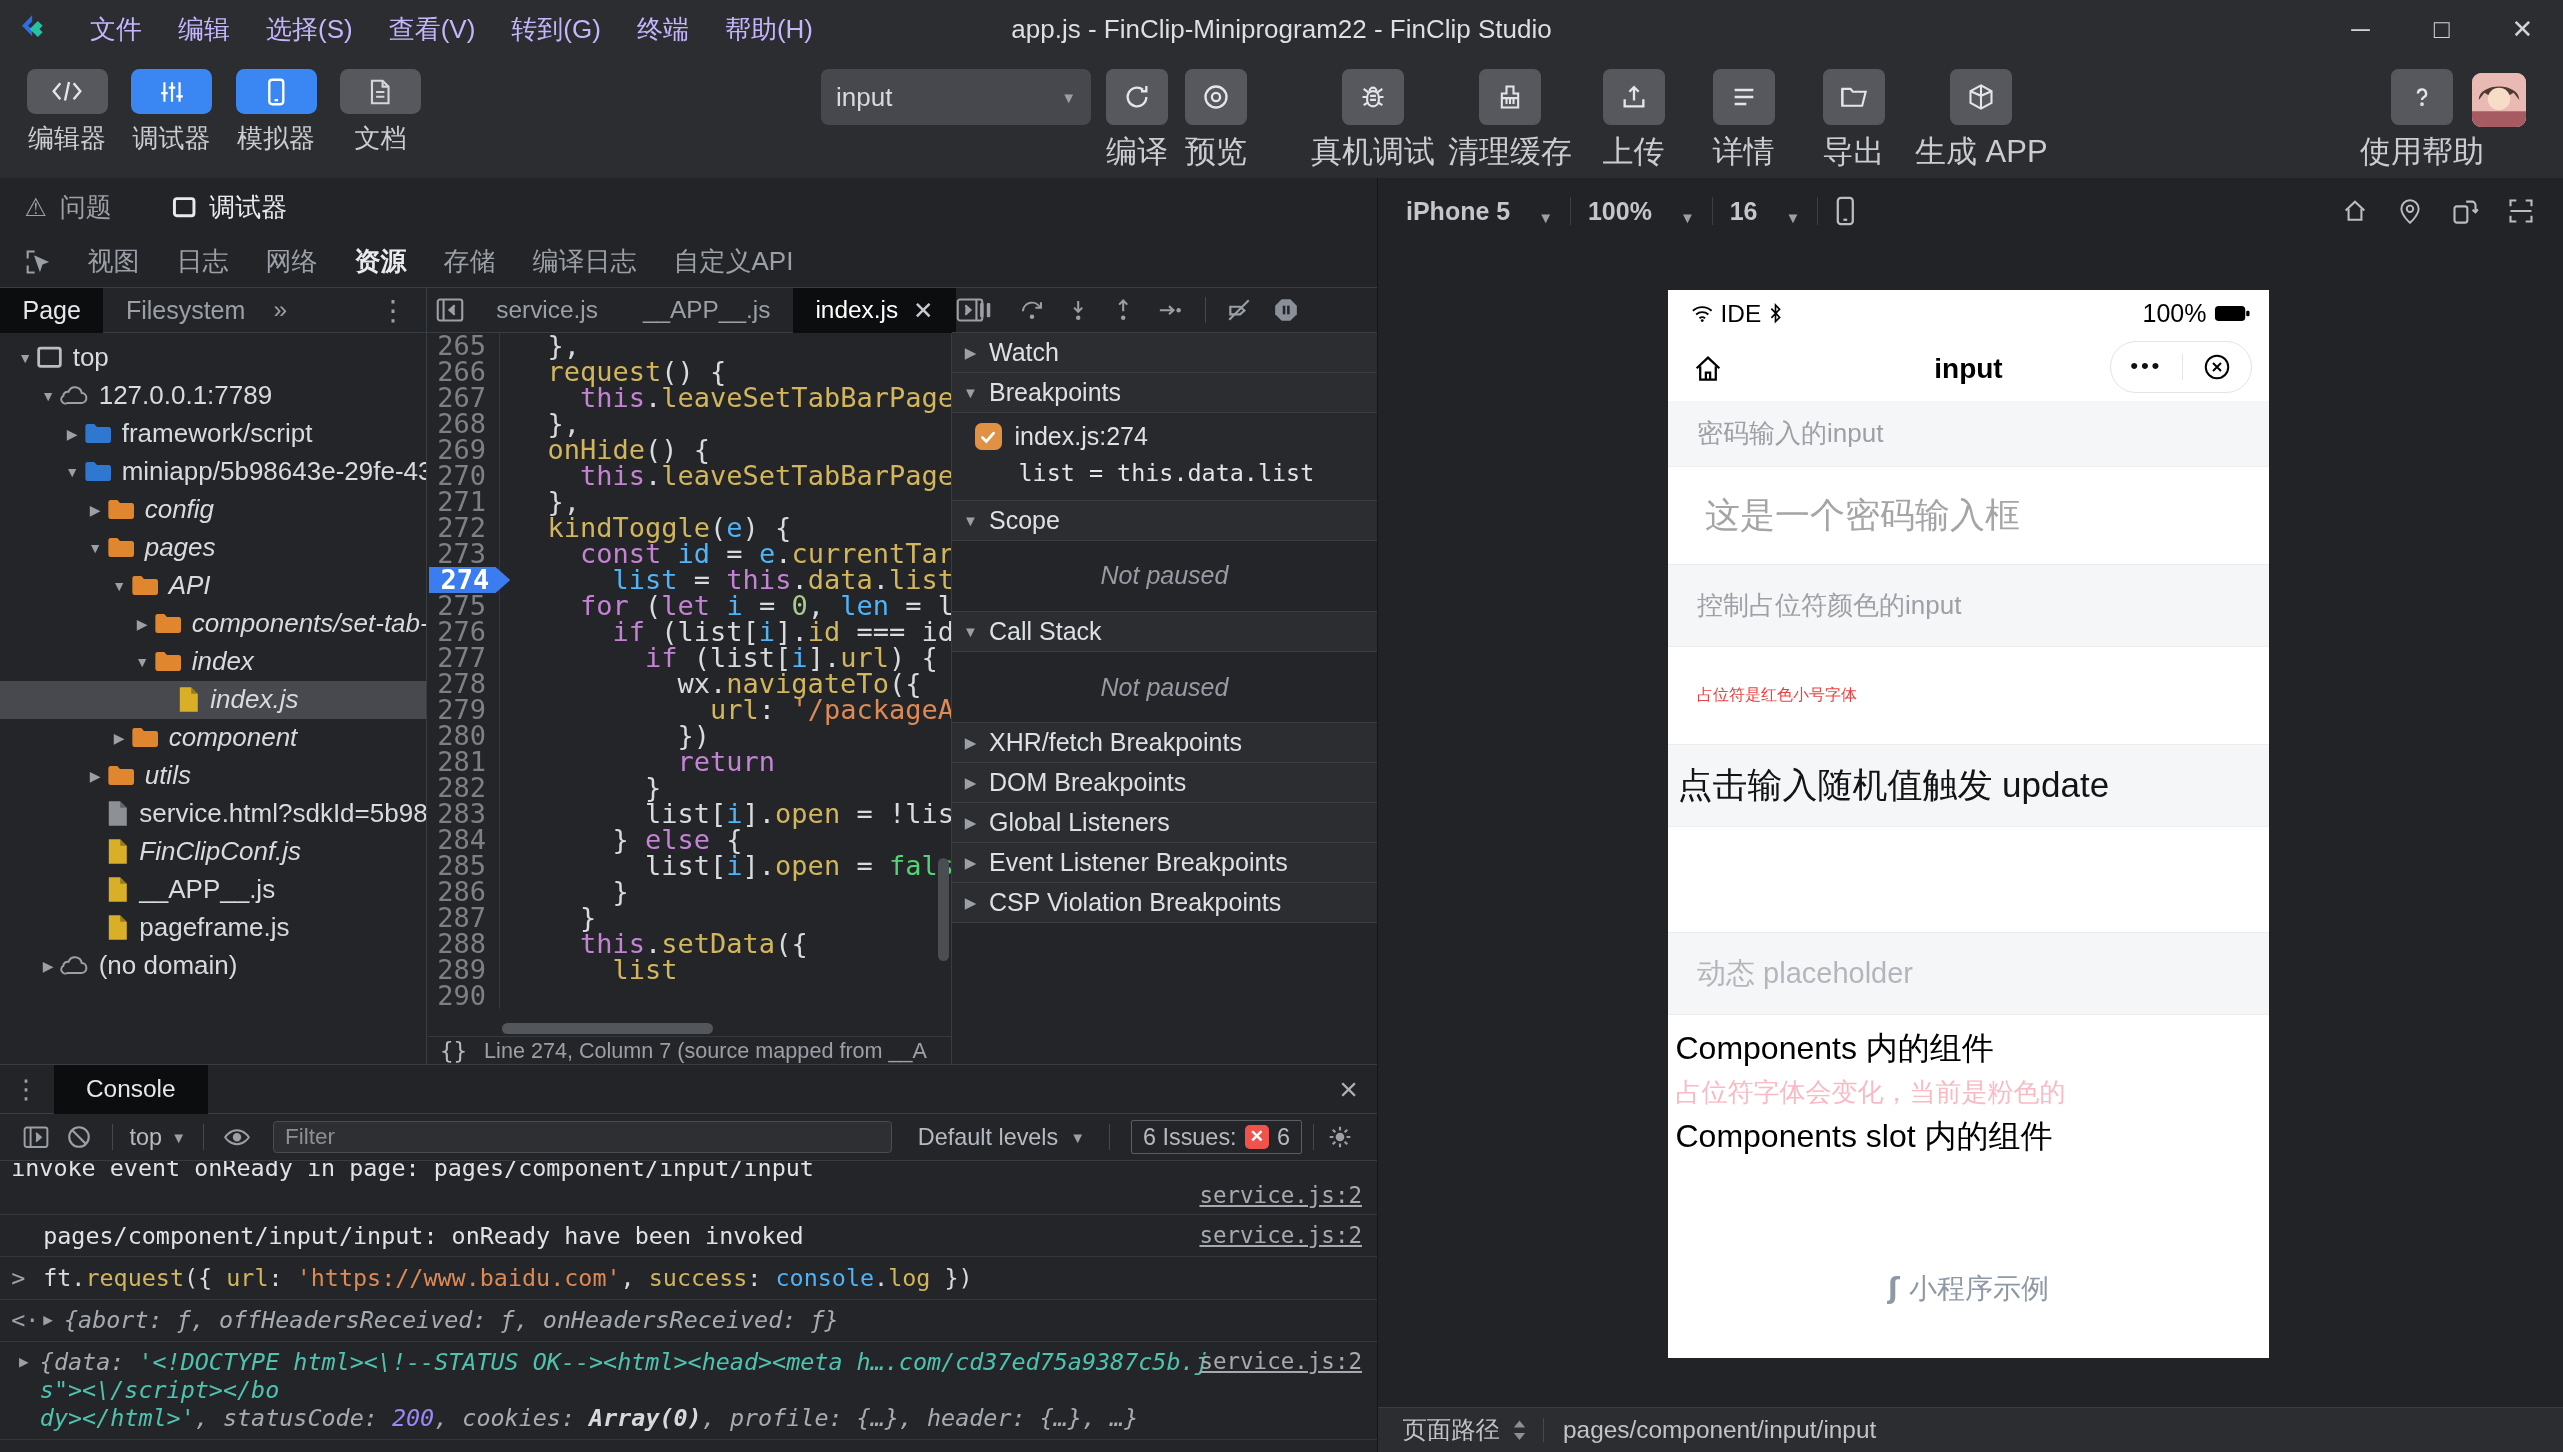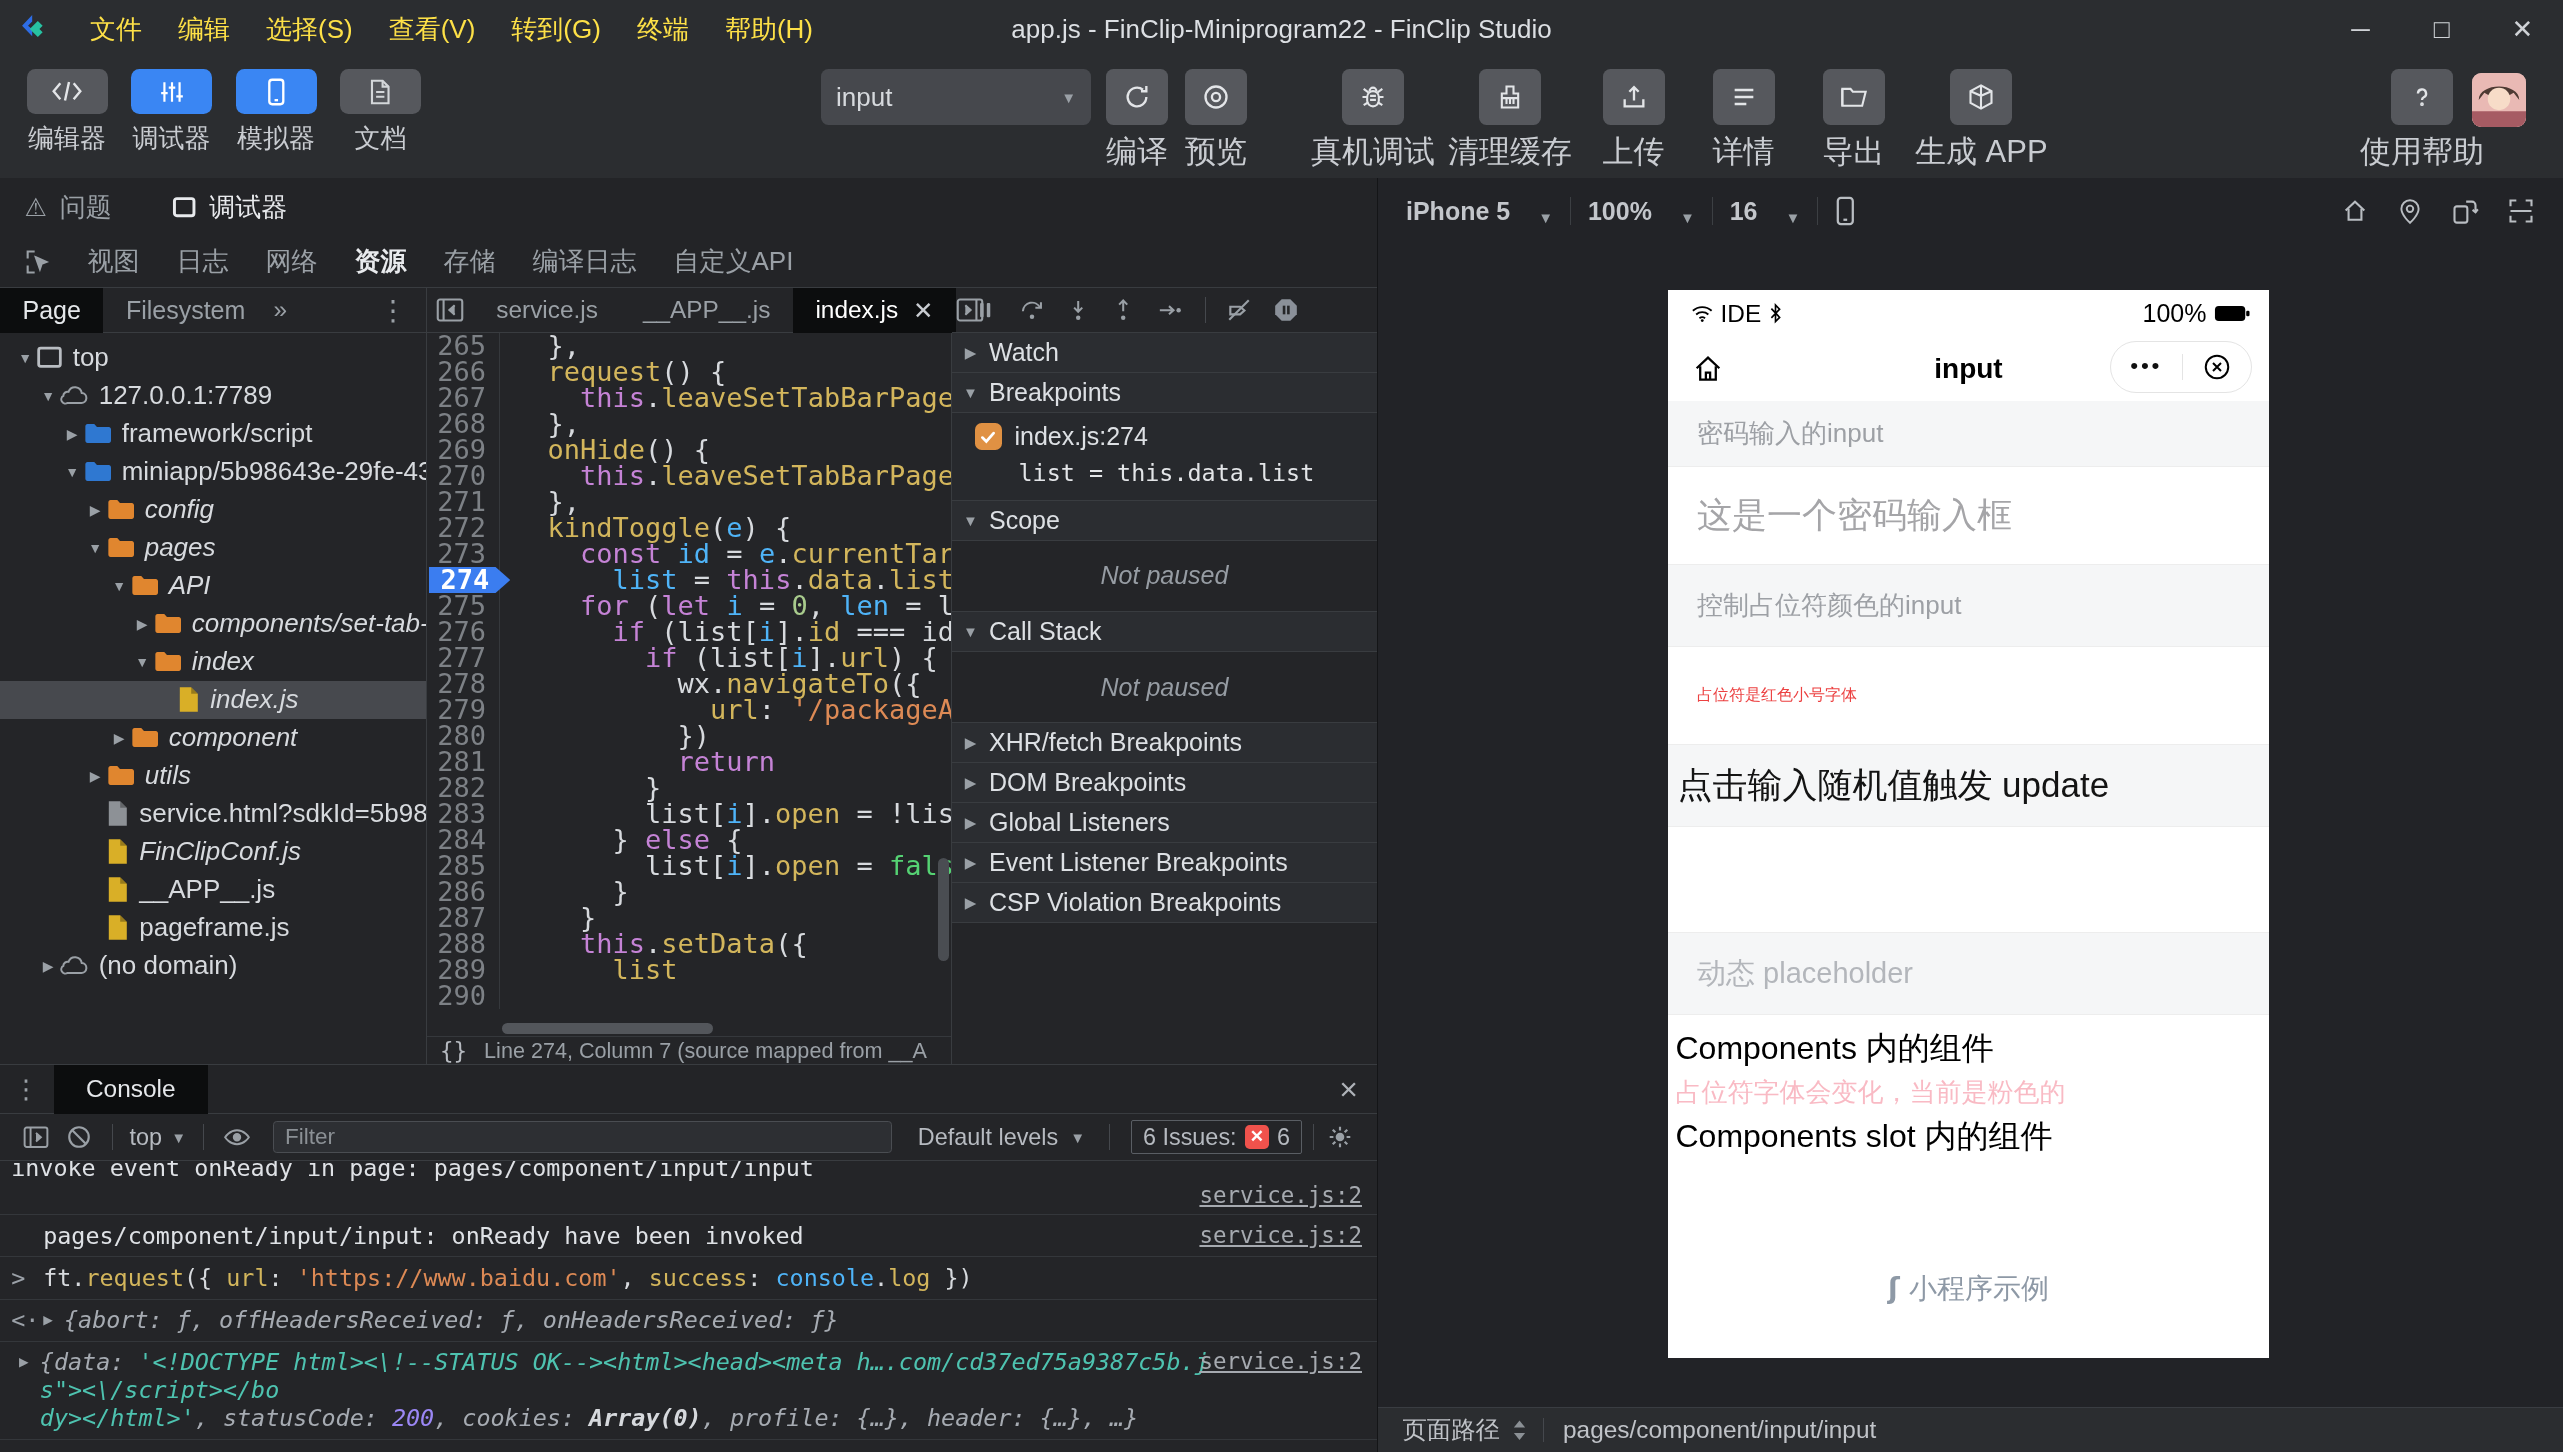--- a/index.html
+++ b/index.html
@@ -4,21 +4,21 @@
 <style>
   * { margin:0; padding:0; box-sizing:border-box; }
   html,body { background:#17181a; }
   .win { position:relative; width:2563px; height:1452px; background:#2b2d30; overflow:hidden;
          font-family:"Liberation Sans", sans-serif; color:#dfe1e5; }
 
   
   .titlebar { height:58px; display:flex; align-items:center; position:relative; }
   .logo { margin:0 19px 0 17px; display:flex; }
   .menus { display:flex; }
-  .menu-item { padding:0 18px; font-size:26px; color:#fde047; cursor:default; }
+  .menu-item { padding:0 18px; font-size:26px; color:#c4b5fd; cursor:default; }
   .tb-title { position:absolute; left:0; right:0; text-align:center; font-size:26px; color:#dcdfe3; pointer-events:none; }
   .win-controls { position:absolute; right:0; top:0; height:58px; display:flex; z-index:3; }
   .wc { width:81px; height:58px; display:flex; align-items:center; justify-content:center; font-size:26px; color:#cfd2d6; }
 
   
   .toolbar { height:120px; position:relative; }
   .tb-views { position:absolute; left:26px; top:11.2px; display:flex; gap:22.5px; }
   .view-btn { display:flex; flex-direction:column; align-items:center; width:82px; }
   .vb-ic { width:81px; height:45px; border-radius:8.4px; background:#56585d; display:flex; align-items:center; justify-content:center; }
   .vb-ic.active { background:#3a86f3; }
@@ -138,21 +138,21 @@
   .p-nav { height:64px; flex:none; position:relative; display:flex; align-items:center; }
   .p-home { margin-left:22.5px; display:flex; }
   .p-title { position:absolute; left:0; right:0; text-align:center; font-size:28px; font-weight:bold; pointer-events:none; }
   .capsule { position:absolute; right:17px; top:3.7px; width:142px; height:52px; border:1.9px solid #e4e4e4; border-radius:28px; display:flex; align-items:center; justify-content:space-evenly; background:#fff; }
   .cap-dots { font-size:22.5px; letter-spacing:2.8px; color:#111; line-height:1; }
   .cap-div { width:0.9px; height:26px; background:#e4e4e4; }
   .band { flex:none; display:flex; align-items:center; border-bottom:0.9px solid #ededed; }
   .band.g { background:#f5f6f7; }
   .band.w { background:#fff; }
   .ph    { color:#9da0a5; font-size:26px; padding-left:29px; }
-  .ph-lg { color:#a5a5a8; font-size:35px; padding-left:29px; }
+  .ph-lg { color:#a5a5a8; font-size:35px; padding-left:37px; }
   .ph-md { color:#b3b6bb; font-size:29px; padding-left:29px; }
   .red-sm{ color:#ec4141; font-size:16px; padding-left:29px; }
   .dark-lg{ color:#141414; font-size:35px; padding-left:9.4px; }
   .p-section { flex:1; background:#fff; padding:11.2px 0 0 7.5px; position:relative; }
   .sec-h { font-size:32px; color:#000; line-height:44px; }
   .sec-pink { color:#f9bac4; font-size:26px; line-height:44px; }
   .sec-blue { color:#2222cf; font-size:25px; line-height:44px; }
   .p-footer { position:absolute; left:0; right:0; top:255px; text-align:center; color:#8e99a6; font-size:28px; }
   .p-footer .lnk { font-weight:bold; margin-right:9.4px; font-family:"DejaVu Sans",sans-serif; }
 

